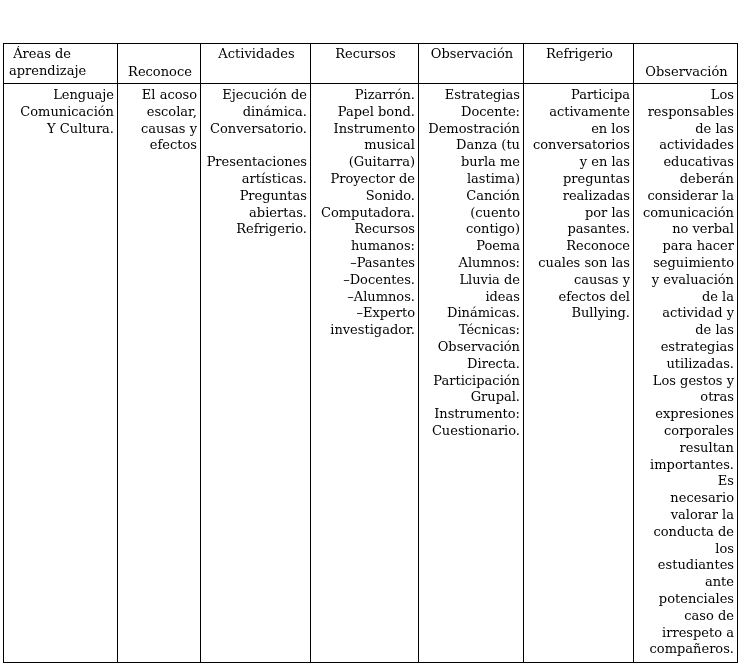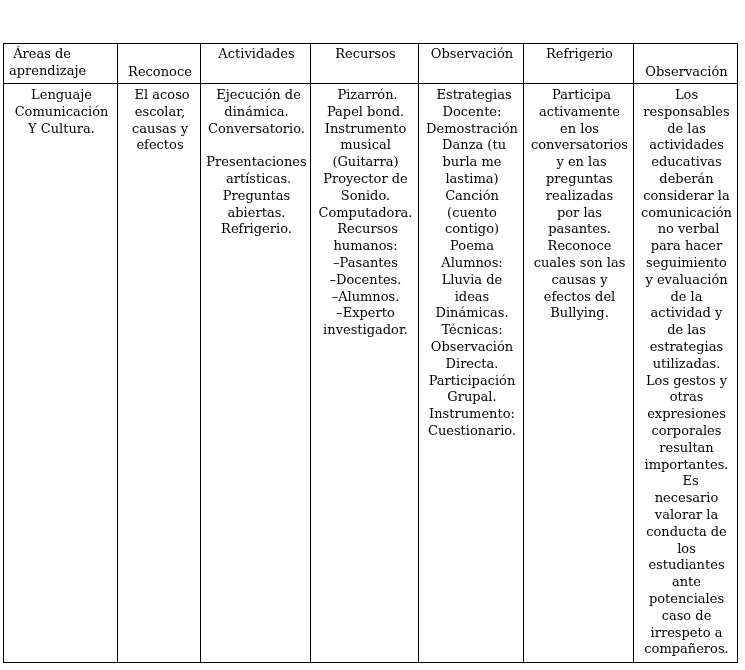--- a/index.html
+++ b/index.html
@@ -46,21 +46,21 @@
   table.plan th.ha-left {
     text-align: left;
   }
   table.plan th.va-bottom {
     vertical-align: bottom;
   }
   table.plan td {
     height: 579px;
     padding: 3px 3px 2px 5px;
     vertical-align: top;
-    text-align: center;
+    text-align: right;
   }
   table.plan td.ha-center {
   }
 </style>
 </head>
 <body>
 
 <div class="page">
   <table class="plan">
     <colgroup>

